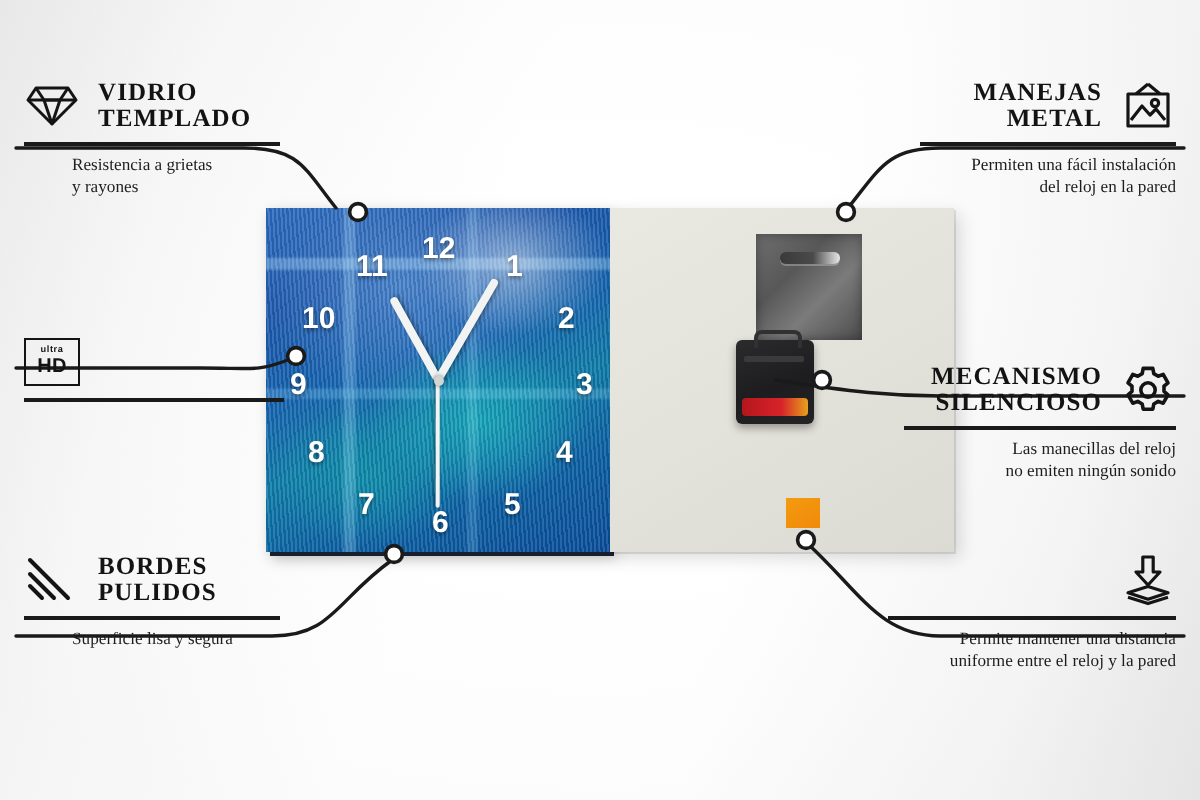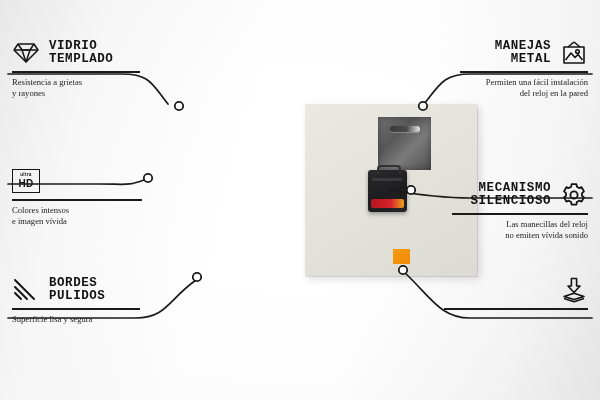--- a/index.html
+++ b/index.html
@@ -71,26 +71,26 @@
     background:linear-gradient(90deg,#b4161c 0%,#d8232a 60%,#e6a21c 100%);}
   #mech-detail{position:absolute;left:4px;top:8px;width:30px;height:3px;background:#3a3a3d;border-radius:1px;}
   #foam-spacer{position:absolute;left:393px;top:249px;width:17px;height:15px;
     background:linear-gradient(150deg,#f59a11 0%,#f08a08 100%);z-index:4;}
 
   
   .feature{position:absolute;z-index:6;}
   .f-head{display:flex;align-items:center;gap:9px;}
   .f-left .f-head{justify-content:flex-start;}
   .f-right .f-head{justify-content:flex-end;}
-  .f-title{font-family:Liberation Mono, monospace;font-weight:700;color:#131313;
+  .f-title{font-family:Liberation Serif, serif;font-weight:700;color:#131313;
     font-size:12.5px;line-height:13px;letter-spacing:.55px;text-transform:uppercase;white-space:pre-line;}
   .f-left .f-title{text-align:left;}
   .f-right .f-title{text-align:right;}
   .f-rule{height:1.6px;background:#1a1a1a;margin:5px 0 4px;}
-  .f-desc{font-family:"Liberation Serif",serif;color:#1d1d1d;font-size:8.6px;line-height:11px;white-space:pre-line;}
+  .f-desc{font-family:"Liberation Serif",serif;color:#1d1d1d;font-size:8.6px;line-height:11px;white-space:pre-line;margin-left:24px;}
   .f-left .f-desc{text-align:left;}
   .f-right .f-desc{text-align:right;}
   .ico{flex:0 0 auto;width:28px;height:26px;display:flex;align-items:center;justify-content:center;}
   .ico svg{display:block;}
   .hd-box{width:28px;height:22px;border:1.8px solid #141414;display:flex;flex-direction:column;
     align-items:center;justify-content:center;line-height:1;}
   .hd-ultra{font-family:"Liberation Sans",sans-serif;font-size:4.6px;font-weight:700;letter-spacing:.3px;color:#141414;}
   .hd-hd{font-family:"Liberation Sans",sans-serif;font-size:10px;font-weight:700;letter-spacing:.2px;color:#141414;margin-top:.5px;}
 </style>
 </head>
@@ -110,20 +110,39 @@
     <g fill="#ffffff" stroke="#1a1a1a" stroke-width="1.8">
       <circle cx="179" cy="106" r="4.2"></circle>
       <circle cx="148" cy="178" r="4.2"></circle>
       <circle cx="197" cy="277" r="4.2"></circle>
       <circle cx="423" cy="106" r="4.2"></circle>
       <circle cx="411" cy="190" r="4.2"></circle>
       <circle cx="403" cy="270" r="4.2"></circle>
     </g>
   </svg>
 
+  <div class="product" id="clock-face">
+    <span class="num" style="left:78px;top:13px">12</span>
+    <span class="num" style="left:120px;top:22px">1</span>
+    <span class="num" style="left:146px;top:48px">2</span>
+    <span class="num" style="left:155px;top:81px">3</span>
+    <span class="num" style="left:145px;top:115px">4</span>
+    <span class="num" style="left:119px;top:141px">5</span>
+    <span class="num" style="left:83px;top:150px">6</span>
+    <span class="num" style="left:46px;top:141px">7</span>
+    <span class="num" style="left:21px;top:115px">8</span>
+    <span class="num" style="left:12px;top:81px">9</span>
+    <span class="num" style="left:18px;top:48px">10</span>
+    <span class="num" style="left:45px;top:22px">11</span>
+
+    <div class="hand" style="left:86px;top:86px;width:47px;height:4px;transform:translateY(-2px) rotate(-119deg)"></div>
+    <div class="hand" style="left:86px;top:86px;width:58px;height:4px;transform:translateY(-2px) rotate(-60deg)"></div>
+    <div class="hand" style="left:86px;top:86px;width:64px;height:1.7px;transform:translateY(-1px) rotate(90deg)"></div>
+    <div id="hand-cap" style="left:84px;top:84px"></div>
+  </div>
 
   <div class="product" id="back-panel"></div>
   <div id="hanger-plate">
     <div id="hanger-slot"></div>
   </div>
   <div id="mechanism">
     <div id="mechanism-hook"></div>
     <div id="mech-detail"></div>
     <div id="battery-strip"></div>
   </div>
@@ -153,22 +172,20 @@
   <div class="feature f-left" style="left:12px;top:168px;width:130px">
     <div class="f-head">
       <span class="ico">
         <span class="hd-box">
           <span class="hd-ultra">ultra</span>
           <span class="hd-hd">HD</span>
         </span>
       </span>
     </div>
     <div class="f-rule"></div>
-    <div class="f-desc">Colores intensos
-e imagen vívida</div>
   </div>
 
   <div class="feature f-right" style="left:460px;top:40px;width:128px">
     <div class="f-head">
       <span class="f-title">Manejas
 metal</span>
       <span class="ico">
         <svg width="26" height="24" viewBox="0 0 26 24">
           <g fill="none" stroke="#141414" stroke-width="1.6" stroke-linejoin="round">
             <path d="M13 1 L19 6"></path>
@@ -211,31 +228,33 @@
         <svg width="26" height="26" viewBox="0 0 26 26">
           <g fill="none" stroke="#141414" stroke-width="1.8" stroke-linejoin="round">
             <path d="M10.6 2.2 h4.8 l.5 2.6 2.2 1.3 2.5-.9 2.4 4.2-2 1.7v2.6l2 1.7-2.4 4.2-2.5-.9-2.2 1.3-.5 2.6h-4.8l-.5-2.6-2.2-1.3-2.5.9-2.4-4.2 2-1.7v-2.6l-2-1.7 2.4-4.2 2.5.9 2.2-1.3z"></path>
             <circle cx="13" cy="13" r="3.6"></circle>
           </g>
         </svg>
       </span>
     </div>
     <div class="f-rule"></div>
     <div class="f-desc">Las manecillas del reloj
-no emiten vívida sonido</div>
+no emiten ningún sonido</div>
   </div>
 
   <div class="feature f-right" style="left:444px;top:277px;width:144px">
     <div class="f-head">
       <span class="ico">
         <svg width="26" height="26" viewBox="0 0 26 26">
           <g fill="none" stroke="#141414" stroke-width="1.6" stroke-linejoin="round">
             <path d="M10.4 1.5 h5.2 v7.5 h3.4 L13 15.5 L7 9 h3.4 z"></path>
             <path d="M13 16.2 L23 19.4 L13 22.6 L3 19.4 Z"></path>
             <path d="M3 21.6 L13 24.8 L23 21.6"></path>
           </g>
         </svg>
       </span>
     </div>
     <div class="f-rule"></div>
+    <div class="f-desc">Permite mantener una distancia
+uniforme entre el reloj y la pared</div>
   </div>
 
 </div>
 
 </body></html>

